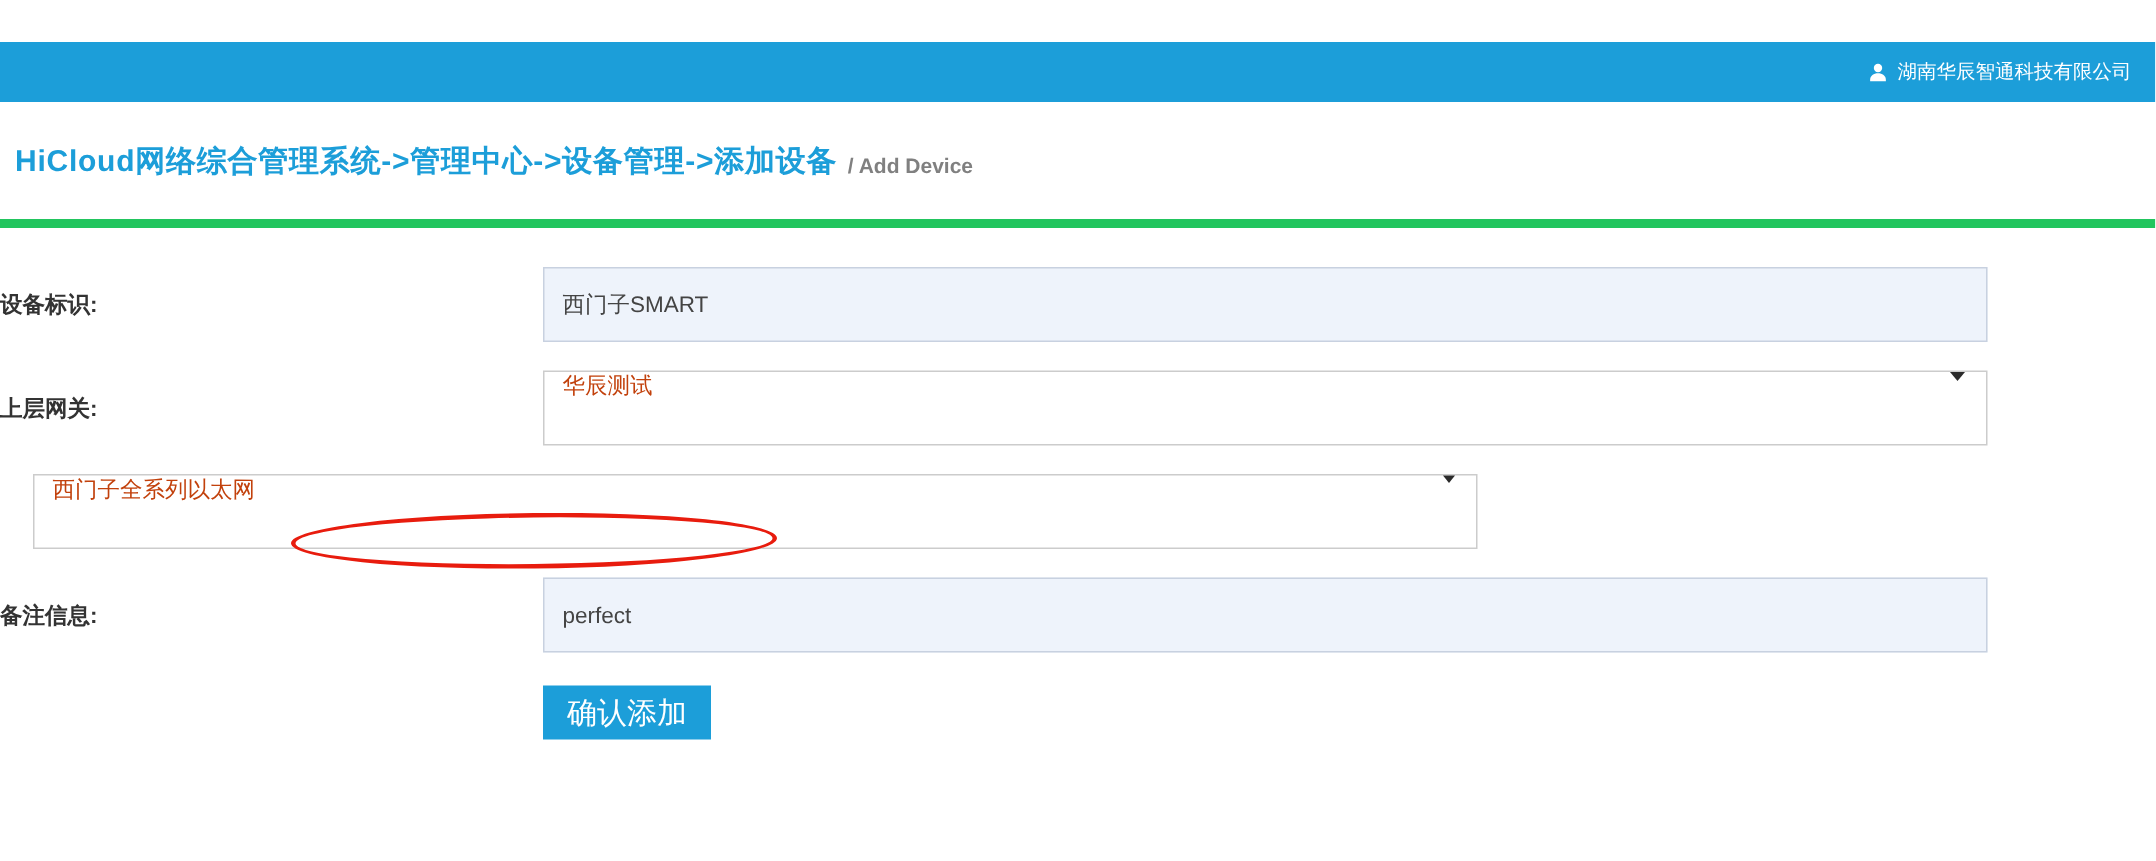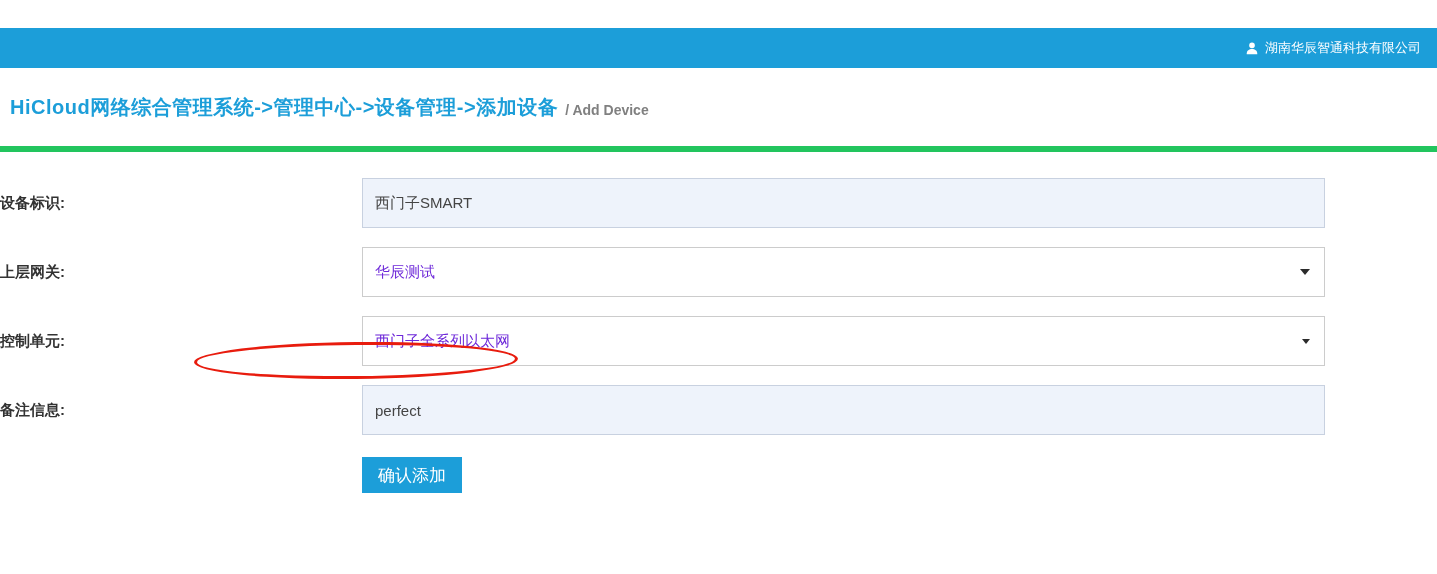--- a/index.html
+++ b/index.html
@@ -49,42 +49,42 @@
     background: #eef3fb;
     border: 1px solid #c8d1e0;
     color: #444444;
     padding: 0 12px;
     outline: none;
     font-family: "Liberation Sans", "DejaVu Sans", sans-serif;
   }
   .select-box {
     background: #ffffff;
     border: 1px solid #cccccc;
-    display: flex; align-items: center; justify-content: space-between;
+    display: flex; justify-content: space-between;
     padding: 0 14px 0 12px;
-    color: #6d28d9;
+    color: #c2410c;
     cursor: pointer;
   }
   .caret {
     width: 0; height: 0;
     border-left: 5px solid transparent;
     border-right: 5px solid transparent;
     border-top: 6px solid #2b2b2b;
   }
   .caret.sm {
     border-left-width: 4px;
     border-right-width: 4px;
     border-top-width: 5px;
   }
 
   .submit-row { margin-left: 362px; margin-top: 22px; }
   .submit-btn {
     min-width: 99px; height: 36px;
     background: #1c9ed9; color: #ffffff;
-    border: none; font-size: 17px; padding: 0 16px;
+    border: none; font-size: 20px; padding: 0 16px;
     cursor: pointer;
     font-family: "Liberation Sans", "DejaVu Sans", sans-serif;
   }
 
   
   .red-ellipse {
     position: absolute;
     left: 194px; top: 314px;
     width: 324px; height: 37px;
     border: 3px solid #e81c0e;
@@ -124,21 +124,20 @@
 
     <div class="form-row">
       <label class="flabel">上层网关:</label>
       <div class="field select-box">
         <span>华辰测试</span>
         <span class="caret"></span>
       </div>
     </div>
 
     <div class="form-row">
-      <label class="flabel">控制单元:</label>
       <div class="field select-box">
         <span>西门子全系列以太网</span>
         <span class="caret sm"></span>
       </div>
     </div>
 
 
     <div class="form-row">
       <label class="flabel">备注信息:</label>
       <input type="text" class="field text-input" value="perfect" style="">

